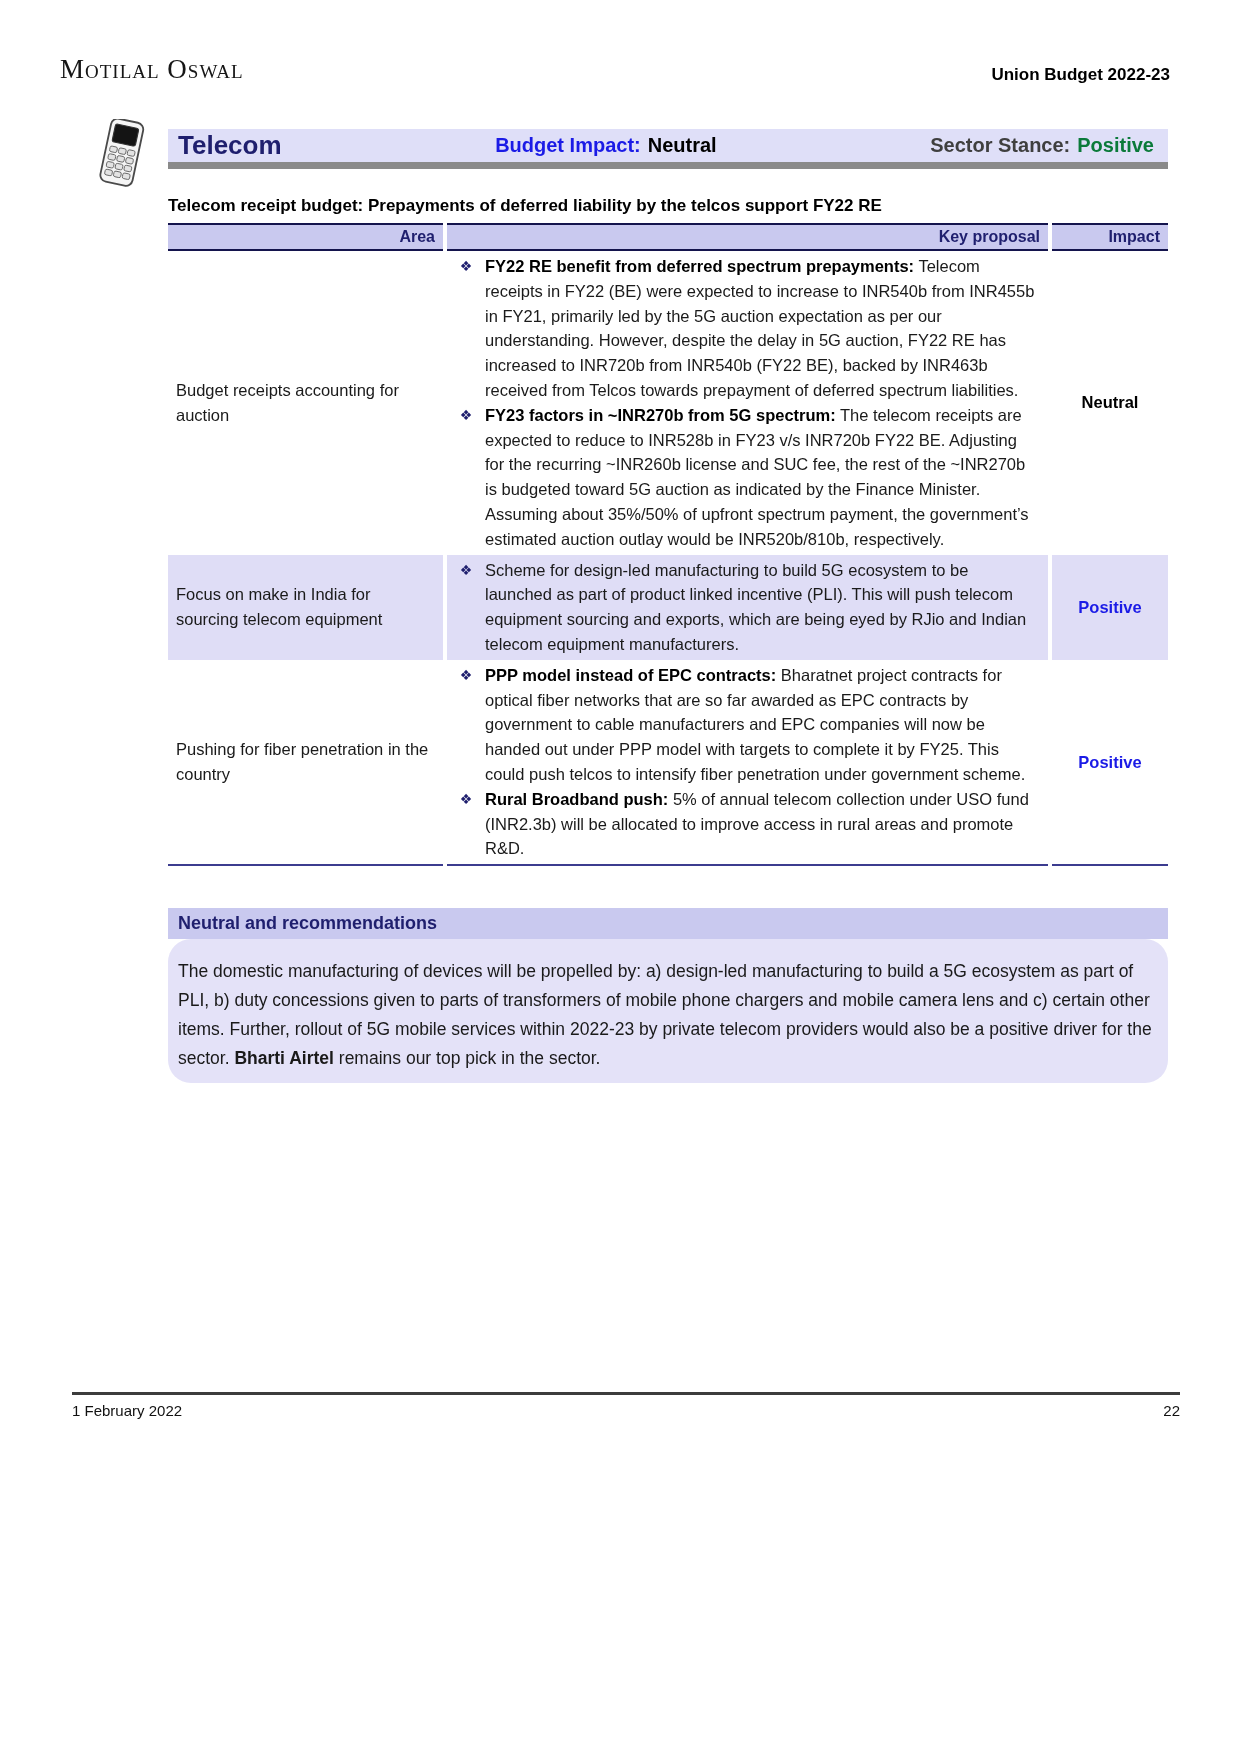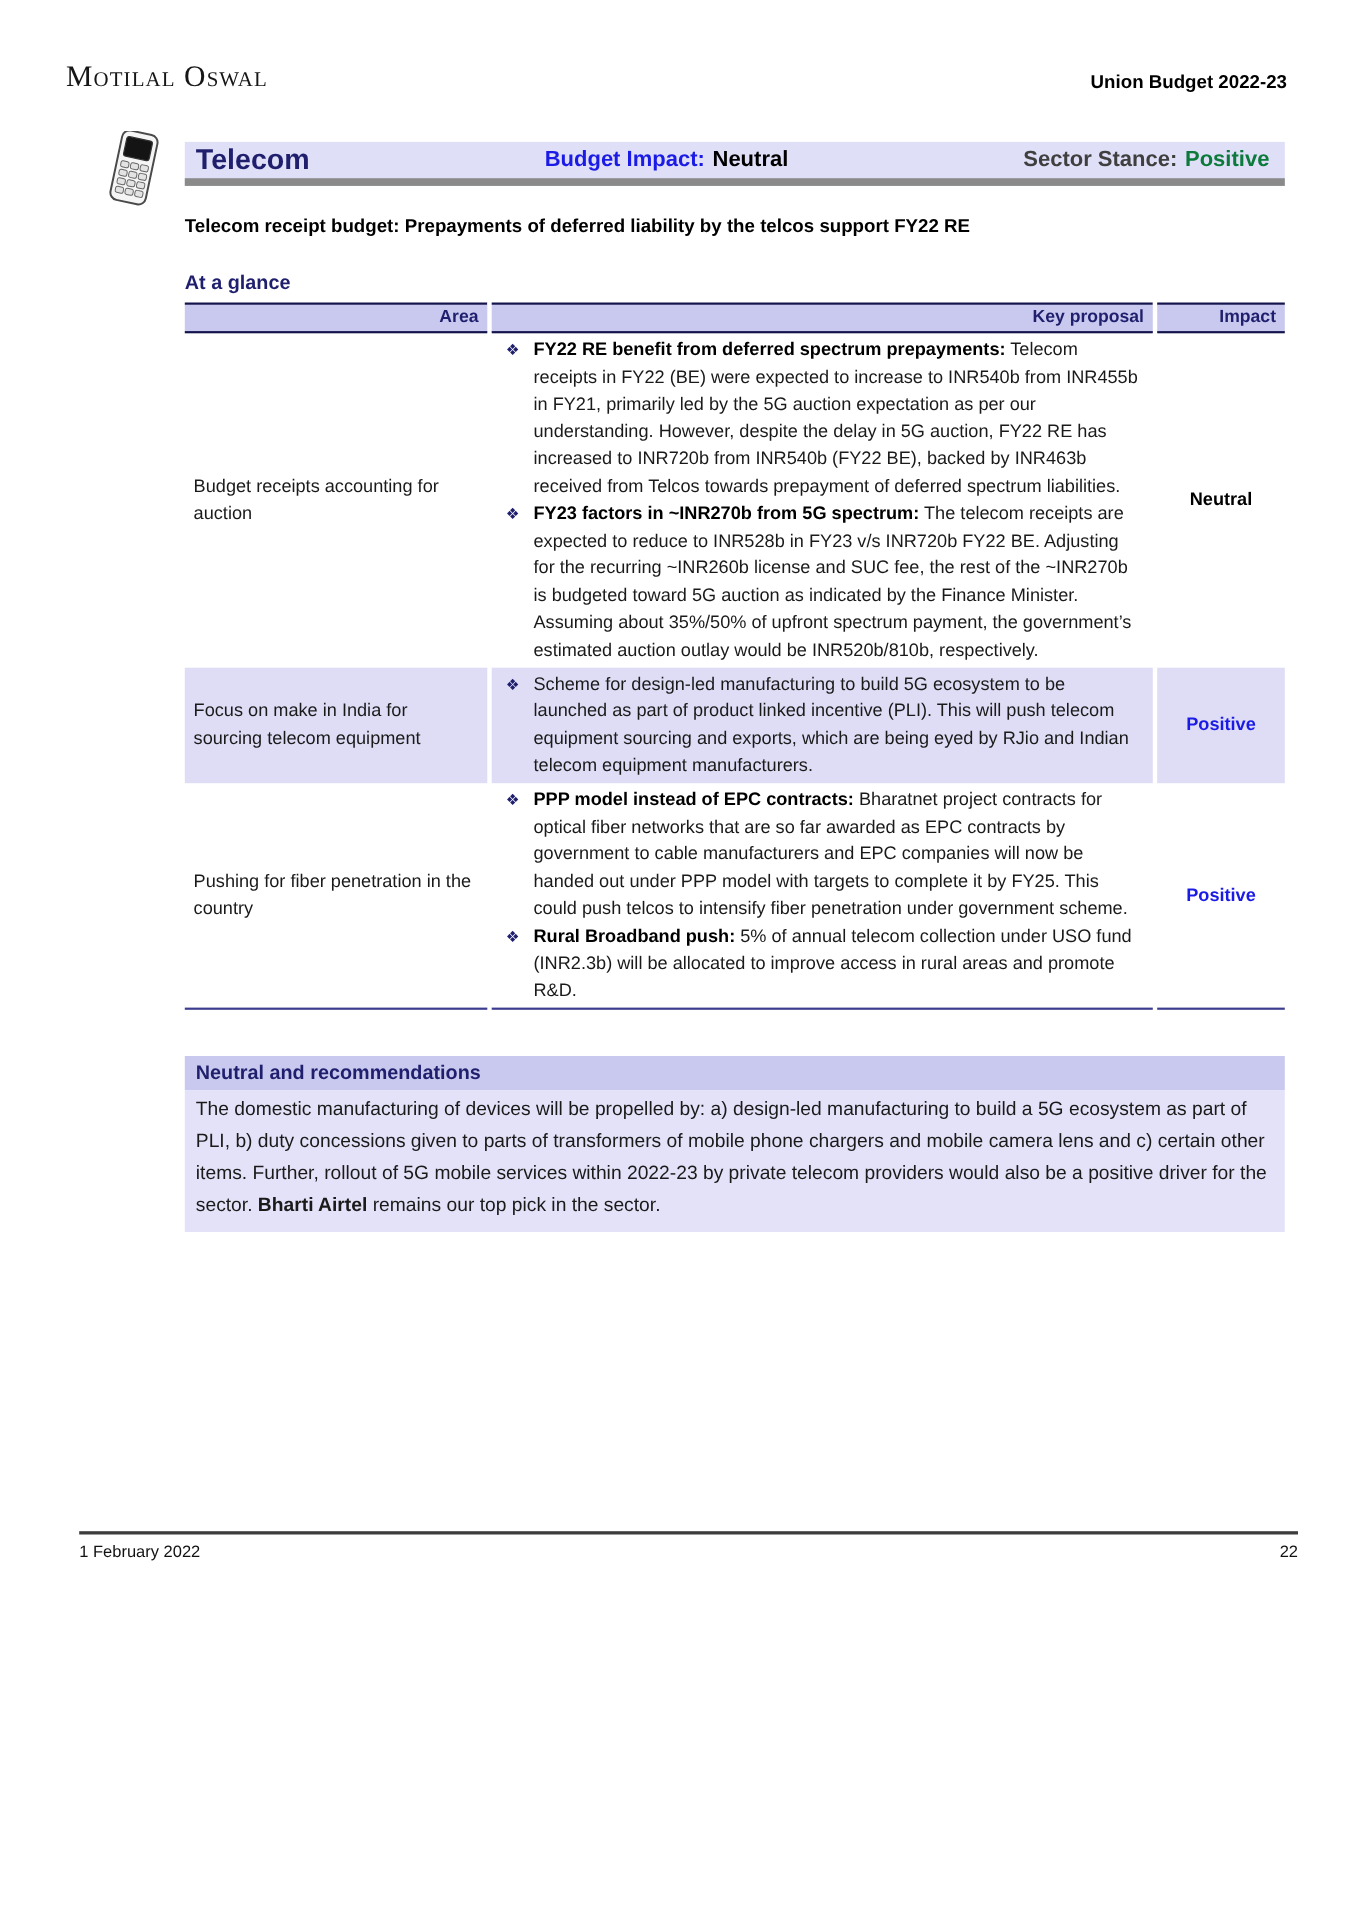--- a/index.html
+++ b/index.html
@@ -68,21 +68,21 @@
   .bullet .marker{flex:0 0 38px;text-align:center;color:var(--navy);
                   font-size:14px;line-height:24.8px;}
   .bullet .btext{flex:1;padding-right:6px;}
   .bullet strong{font-weight:700;color:#000;}
 
   
   .outlook{margin-top:42px;width:1000px;}
   .outlook-heading{background:var(--outlookheadbg);color:var(--navy);
                    font-size:18px;font-weight:700;padding:5px 10px;}
   .outlook-body{background:var(--outlookbodybg);font-size:17.5px;
-                line-height:29px;padding:3px 10px 10px 10px;}
+                line-height:29px;padding:18px 10px 10px 10px;border-radius:23px;}
   .outlook-body strong{font-weight:700;}
 
   
   .footer{position:absolute;left:72px;right:61px;bottom:28px;
           border-top:3px solid #3c3c3c;padding-top:7px;
           display:flex;justify-content:space-between;font-size:15px;color:#111;}
 </style>
 </head>
 <body>
 
@@ -118,21 +118,20 @@
       </div>
       <div class="banner">
         <span class="sector-title">Telecom</span>
         <span class="impact-group"><span class="impact-label">Budget Impact:</span><span class="impact-value">Neutral</span></span>
         <span class="stance-group"><span class="stance-label">Sector Stance:</span><span class="stance-value">Positive</span></span>
       </div>
     </div>
 
     <div class="subtitle">Telecom receipt budget: Prepayments of deferred liability by the telcos support FY22 RE</div>
 
-    <div class="glance-heading">At a glance</div>
 
     <table class="glance">
       <colgroup>
         <col class="c-area">
           <col class="c-prop">
           <col class="c-imp">
       </colgroup>
       <thead>
         <tr>
           <th>Area</th>

